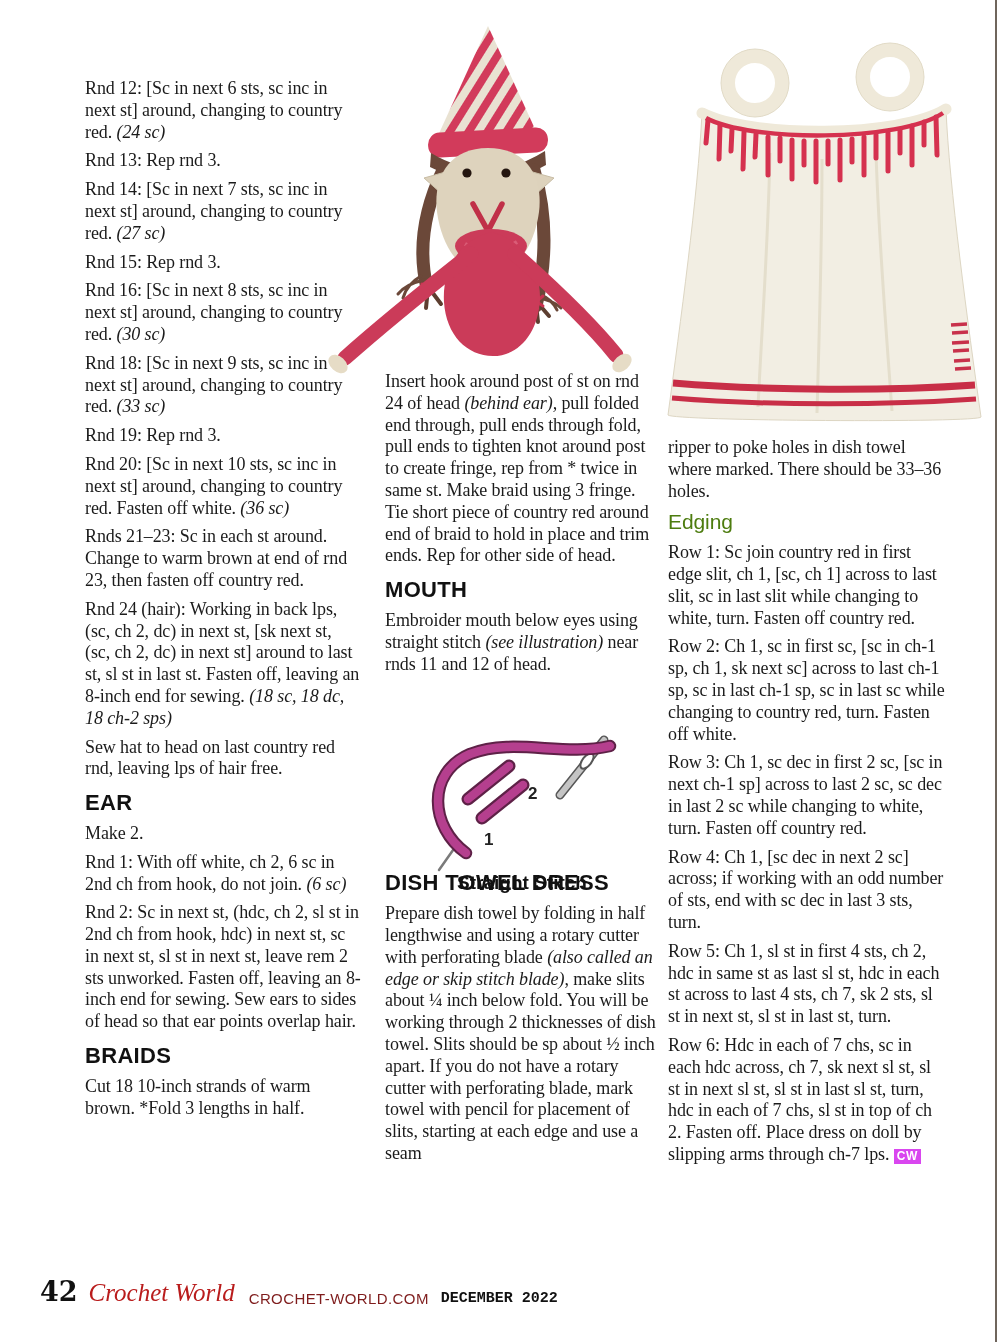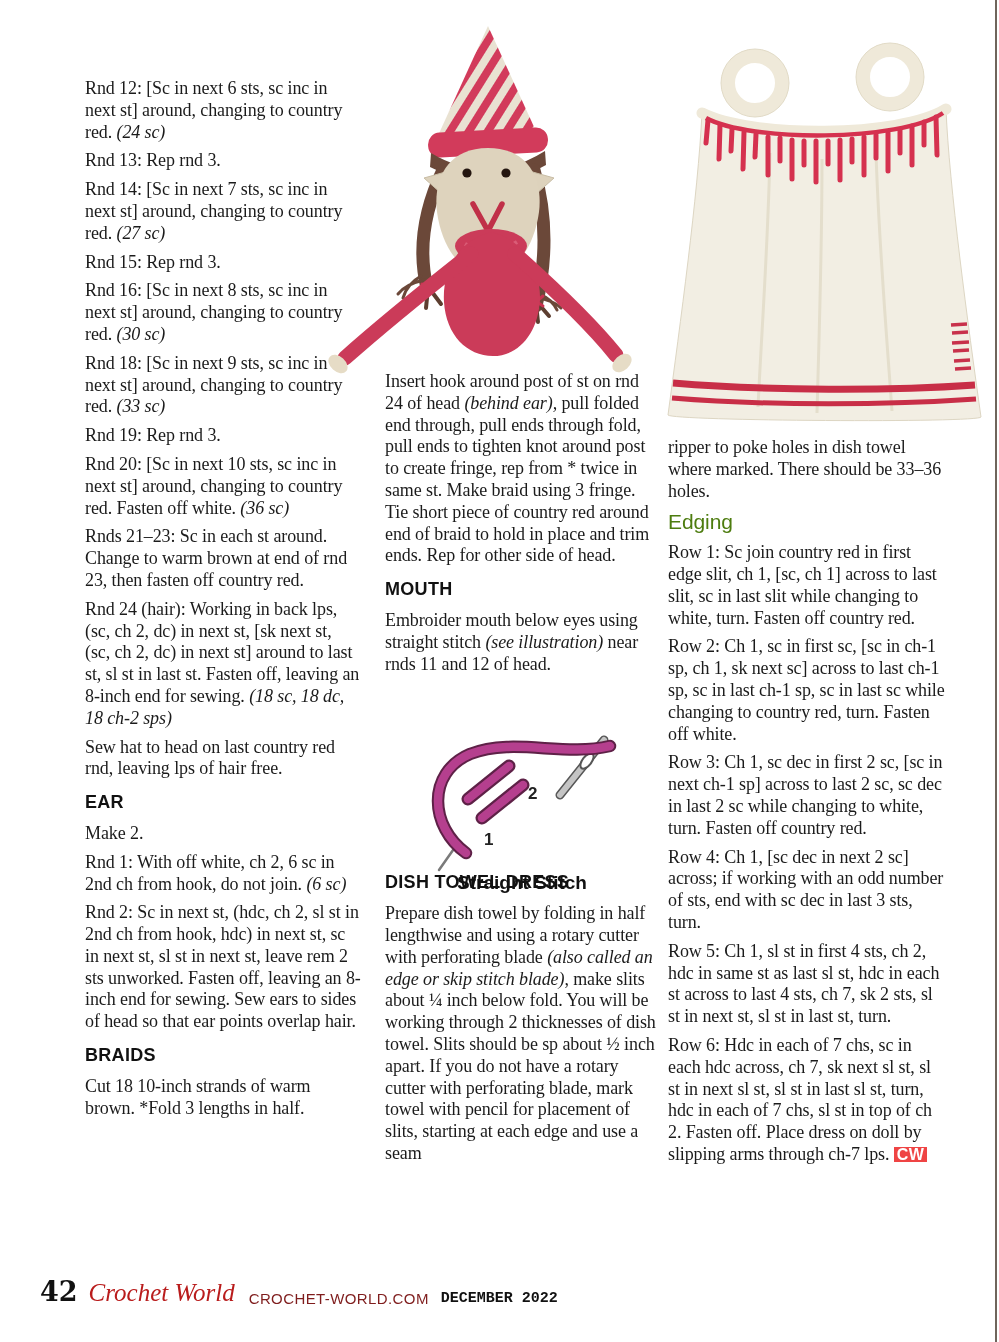--- a/index.html
+++ b/index.html
@@ -3,30 +3,30 @@
 <meta charset="utf-8">
 <style>
   html,body{margin:0;padding:0;}
   body{width:999px;height:1342px;position:relative;background:#ffffff;overflow:hidden;
        font-family:"Liberation Serif",serif;color:#1b1b1b;}
   .page-edge{position:absolute;top:0;width:2px;height:1342px;background:#6f655c;}
   .col{position:absolute;font-size:18px;line-height:21.8px;letter-spacing:-0.1px;}
   .para{margin:0 0 7px 0;}
   .r-b{font-weight:normal;margin-top:24px;}
   .r-i{font-style:italic;}
-  .h-caps{font-family:"Liberation Sans",sans-serif;font-weight:bold;font-size:18px;
+  .h-caps{font-family:"Liberation Sans",sans-serif;font-weight:bold;font-size:22px;
           letter-spacing:.3px;margin:12px 0 9px 0;color:#111;}
   .h-sub{font-family:"Liberation Sans",sans-serif;font-weight:normal;font-size:21px;
          margin:9px 0 9px 0;color:#4d7c0f;}
   .spacer{width:100%;}
   .figure{position:absolute;}
   .stitch-caption{position:absolute;left:392px;top:872px;width:260px;text-align:center;
           font-family:"Liberation Sans",sans-serif;font-weight:bold;font-size:19px;color:#111;}
-  .cw-badge{display:inline-block;background:#ef4444;color:#fff;font-family:"Liberation Sans",sans-serif;
-          font-weight:bold;font-size:16px;line-height:15px;padding:0 3px;border-radius:0;
+  .cw-badge{display:inline-block;background:#d946ef;color:#fff;font-family:"Liberation Sans",sans-serif;
+          font-weight:bold;font-size:12px;line-height:15px;padding:0 3px;border-radius:0;
           vertical-align:baseline;letter-spacing:.5px;}
   .footer{position:absolute;left:40px;top:1276px;display:flex;align-items:flex-end;}
   .footer .pgnum{font-family:"DejaVu Serif",serif;font-weight:bold;font-size:27px;color:#111;}
   .footer .mag{font-family:"Liberation Serif",serif;font-style:italic;font-size:25px;margin-left:11px;color:#b91c1c;}
   .footer .site{font-family:"Liberation Sans",sans-serif;font-size:15px;letter-spacing:.4px;margin-left:14px;color:#7f1d1d;}
   .footer .issue{font-family:Liberation Mono, monospace;font-weight:bold;font-size:15px;margin-left:12px;color:#111;}
   svg text{font-family:"Liberation Sans",sans-serif;}
 </style>
 </head>
 <body>

